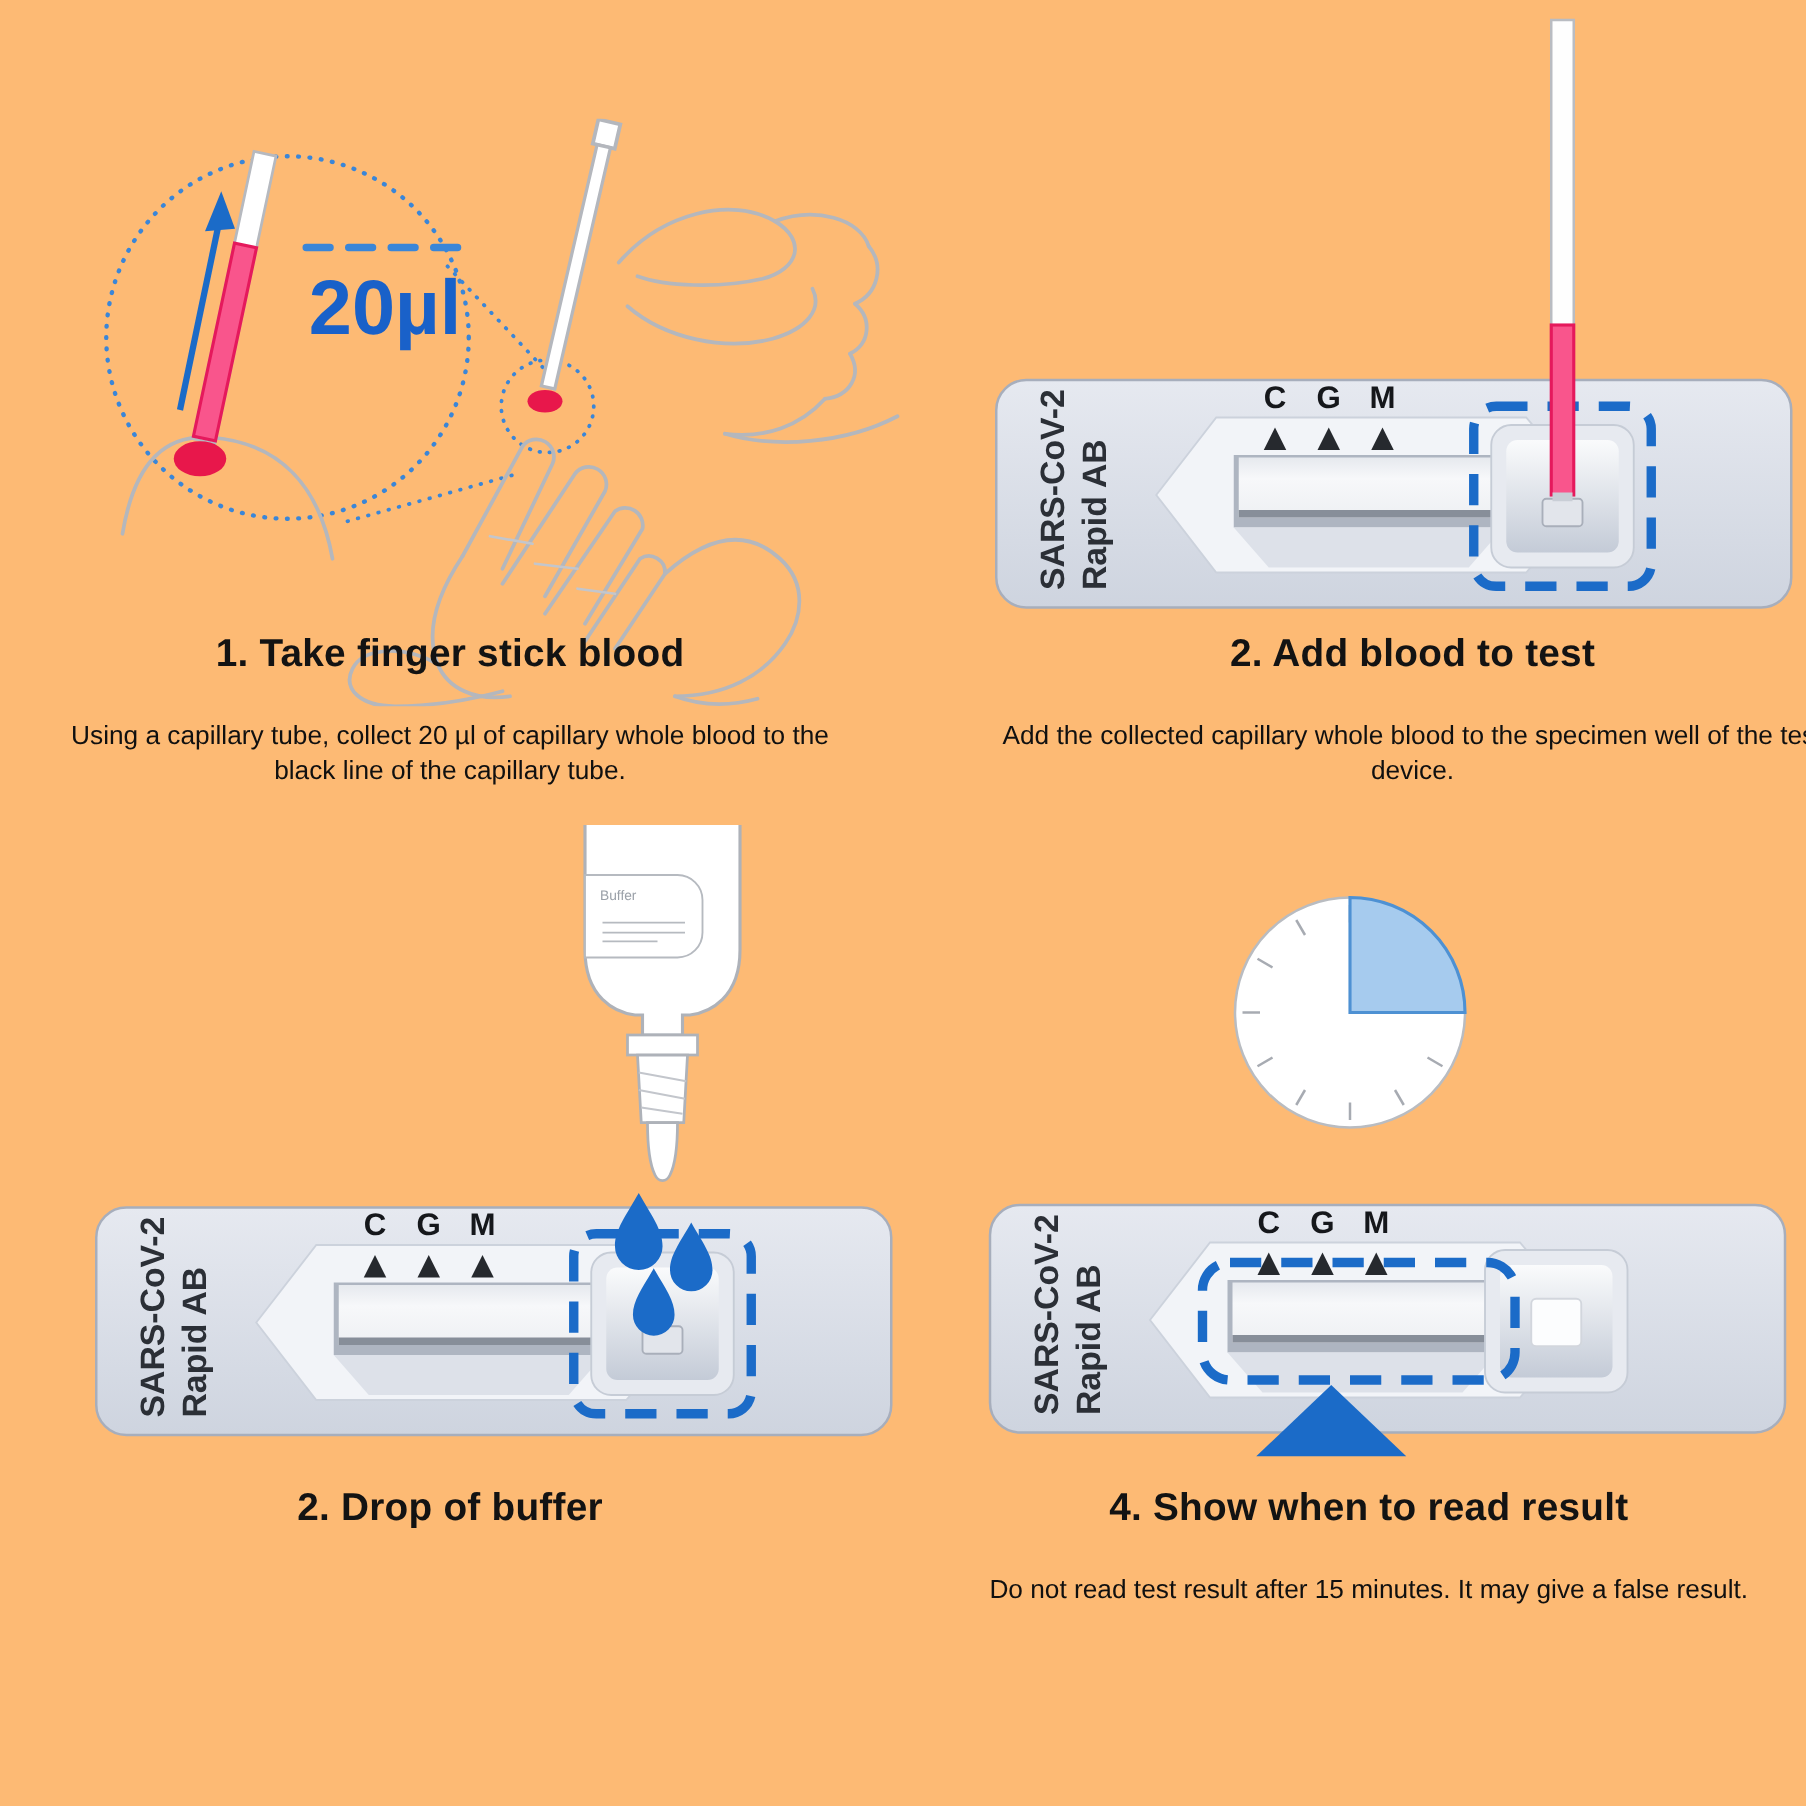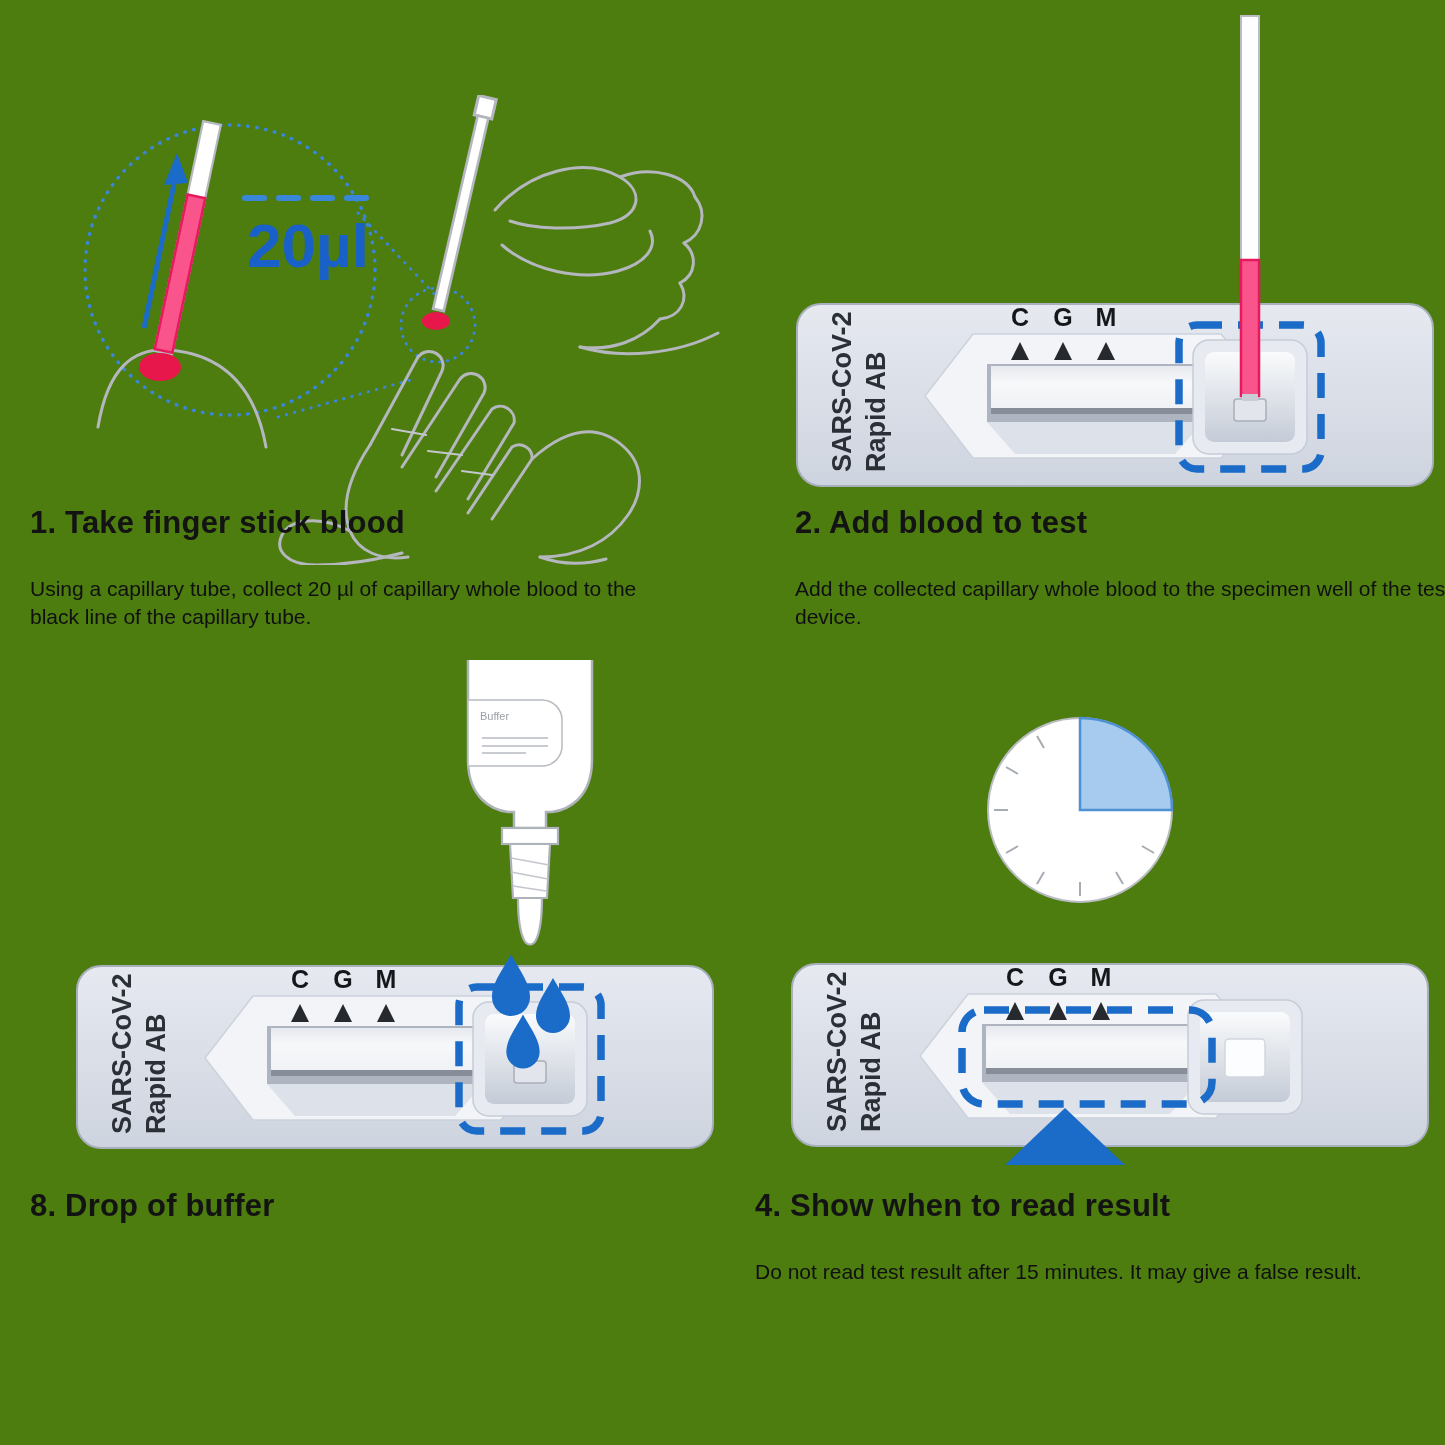--- a/index.html
+++ b/index.html
@@ -1,21 +1,21 @@
 <!DOCTYPE html>
 <html><head>
 <meta charset="utf-8">
 <style>
   html,body { margin:0; padding:0; background:#ffffff; }
   .page {
-    position:relative; width:1445px; height:1445px; background:#4d7c0f;
+    position:relative; width:1445px; height:1445px; background:#fdba74;
     font-family:"Liberation Sans", sans-serif; overflow:hidden; color:#141414;
   }
   .panel-svg { position:absolute; }
-  .caption { position:absolute; }
+  .caption { position:absolute; text-align:center; }
   .caption h3 { font-size:31px; font-weight:700; margin:0 0 34px 0; color:#131313; letter-spacing:.2px; }
   .caption p  { font-size:21px; margin:0 0 27px 0; line-height:1.32; color:#101010; }
   svg text { font-family:"Liberation Sans", sans-serif; }
   .sketch { stroke:#b4b7bd; stroke-width:3; fill:none; stroke-linecap:round; stroke-linejoin:round; }
   .sketch-thin { stroke:#c3c6cc; stroke-width:2.2; fill:none; stroke-linecap:round; }
   .dotted { stroke:#3a86d8; fill:none; stroke-linecap:round; }
   .cgm { font-size:25px; font-weight:700; fill:#15171b; text-anchor:middle; }
   .devlabel { font-size:27px; font-weight:700; fill:#2b2f36; }
   .dash-outline { fill:none; stroke:#1b6bc8; stroke-width:7.5; stroke-dasharray:25 16; }
 </style>
@@ -182,21 +182,21 @@
     </g>
 
     <g fill="#1b6bc8">
       <path transform="translate(471,328) scale(1.12)" d="M0,-30 C9,-14 17,-4 17,8 A17,17 0 1,1 -17,8 C-17,-4 -9,-14 0,-30"></path>
       <path transform="translate(513,348)" d="M0,-30 C9,-14 17,-4 17,8 A17,17 0 1,1 -17,8 C-17,-4 -9,-14 0,-30"></path>
       <path transform="translate(483,384) scale(0.98)" d="M0,-30 C9,-14 17,-4 17,8 A17,17 0 1,1 -17,8 C-17,-4 -9,-14 0,-30"></path>
     </g>
   </svg>
 
   <div class="caption" style="left:30px; top:1188px; width:660px;">
-    <h3>8. Drop of buffer</h3>
+    <h3>2. Drop of buffer</h3>
   </div>
 
   <svg class="panel-svg" style="left:760px; top:660px;" width="680" height="520" viewBox="0 0 680 520">
 
     <g>
       <circle cx="320" cy="150" r="92" fill="#ffffff" stroke="#b9bcc1" stroke-width="2"></circle>
       <g stroke="#a7abb2" stroke-width="2">
         <line x1="320" y1="64" x2="320" y2="78"></line>
         <line x1="363" y1="76" x2="356" y2="88"></line>
         <line x1="394" y1="107" x2="382" y2="114"></line>

